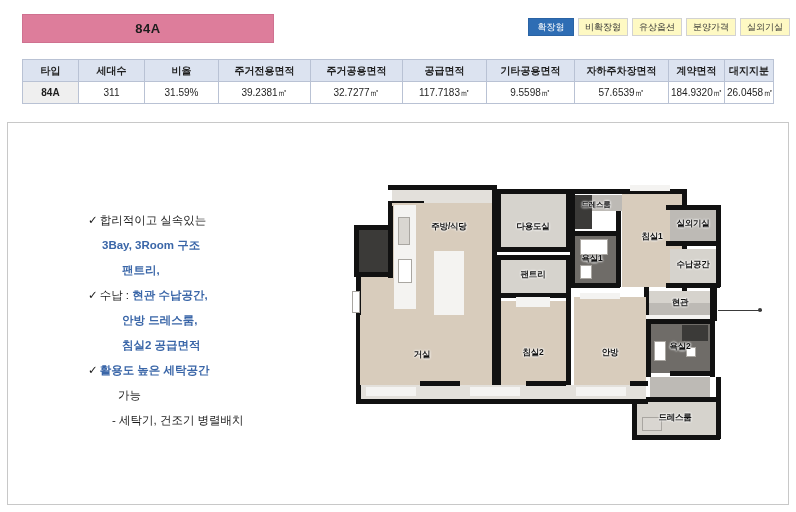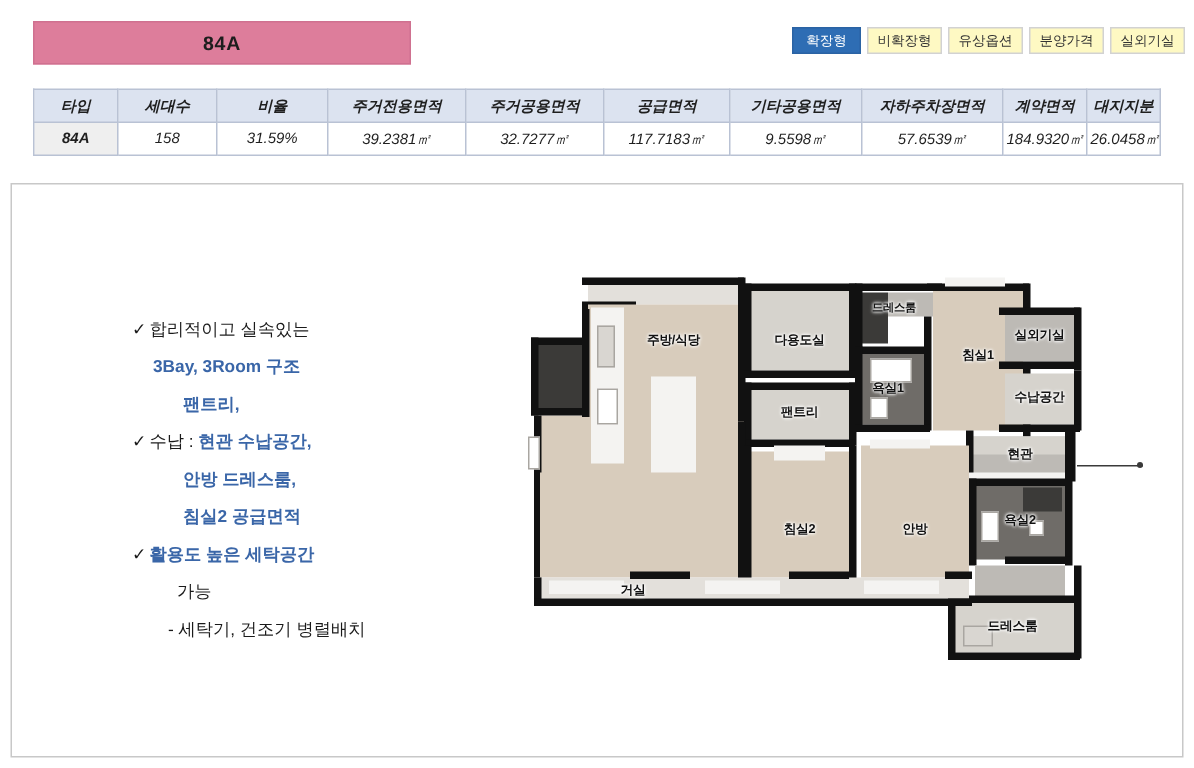--- a/index.html
+++ b/index.html
@@ -41,21 +41,21 @@
   
   .spec-table {
     position: absolute; left: 22px; top: 59px;
     width: 752px; border-collapse: collapse;
     table-layout: fixed;
   }
   .spec-table th, .spec-table td {
     border: 1px solid #b9c2d4;
     height: 22px; text-align: center; vertical-align: middle;
     font-size: 10px; color: #1f1f1f; font-weight: normal;
-    padding: 0 2px; white-space: nowrap; font-style: italic;
+    padding: 0 2px; white-space: nowrap;
   }
   .spec-table th { background: #dce3f0; font-weight: bold; font-size: 10px; }
   .spec-table td { background: #ffffff; }
   .spec-table td.first { background: #efefef; font-weight: bold; }
 
   
   .panel {
     position: absolute; left: 7px; top: 122px;
     width: 782px; height: 383px;
     border: 1px solid #c8c8c8; background: #ffffff;
@@ -130,21 +130,21 @@
         <th style="width:84px">공급면적</th>
         <th style="width:88px">기타공용면적</th>
         <th style="width:94px">자하주차장면적</th>
         <th style="width:56px">계약면적</th>
         <th>대지지분</th>
       </tr>
     </thead>
     <tbody>
       <tr>
         <td class="first">84A</td>
-        <td>158</td>
+        <td>311</td>
         <td>31.59%</td>
         <td>39.2381㎡</td>
         <td>32.7277㎡</td>
         <td>117.7183㎡</td>
         <td>9.5598㎡</td>
         <td>57.6539㎡</td>
         <td>184.9320㎡</td>
         <td>26.0458㎡</td>
       </tr>
     </tbody>
@@ -295,20 +295,20 @@
 
     <div class="lbl" style="left:119px; top:62px;">주방/식당</div>
     <div class="lbl" style="left:203px; top:62px;">다용도실</div>
     <div class="lbl" style="left:203px; top:110px;">팬트리</div>
     <div class="lbl sm" style="left:266px; top:40px;">드레스룸</div>
     <div class="lbl" style="left:262px; top:94px;">욕실1</div>
     <div class="lbl" style="left:322px; top:72px;">침실1</div>
     <div class="lbl" style="left:363px; top:59px;">실외기실</div>
     <div class="lbl" style="left:363px; top:100px;">수납공간</div>
     <div class="lbl" style="left:350px; top:138px;">현관</div>
-    <div class="lbl" style="left:92px;  top:190px;margin-top:39px;">거실</div>
+    <div class="lbl" style="left:92px;  top:190px;">거실</div>
     <div class="lbl" style="left:203px; top:188px;">침실2</div>
     <div class="lbl" style="left:280px; top:188px;">안방</div>
     <div class="lbl" style="left:350px; top:182px;">욕실2</div>
     <div class="lbl" style="left:345px; top:253px;">드레스룸</div>
   </div>
 
 </div>
 
 </body></html>

